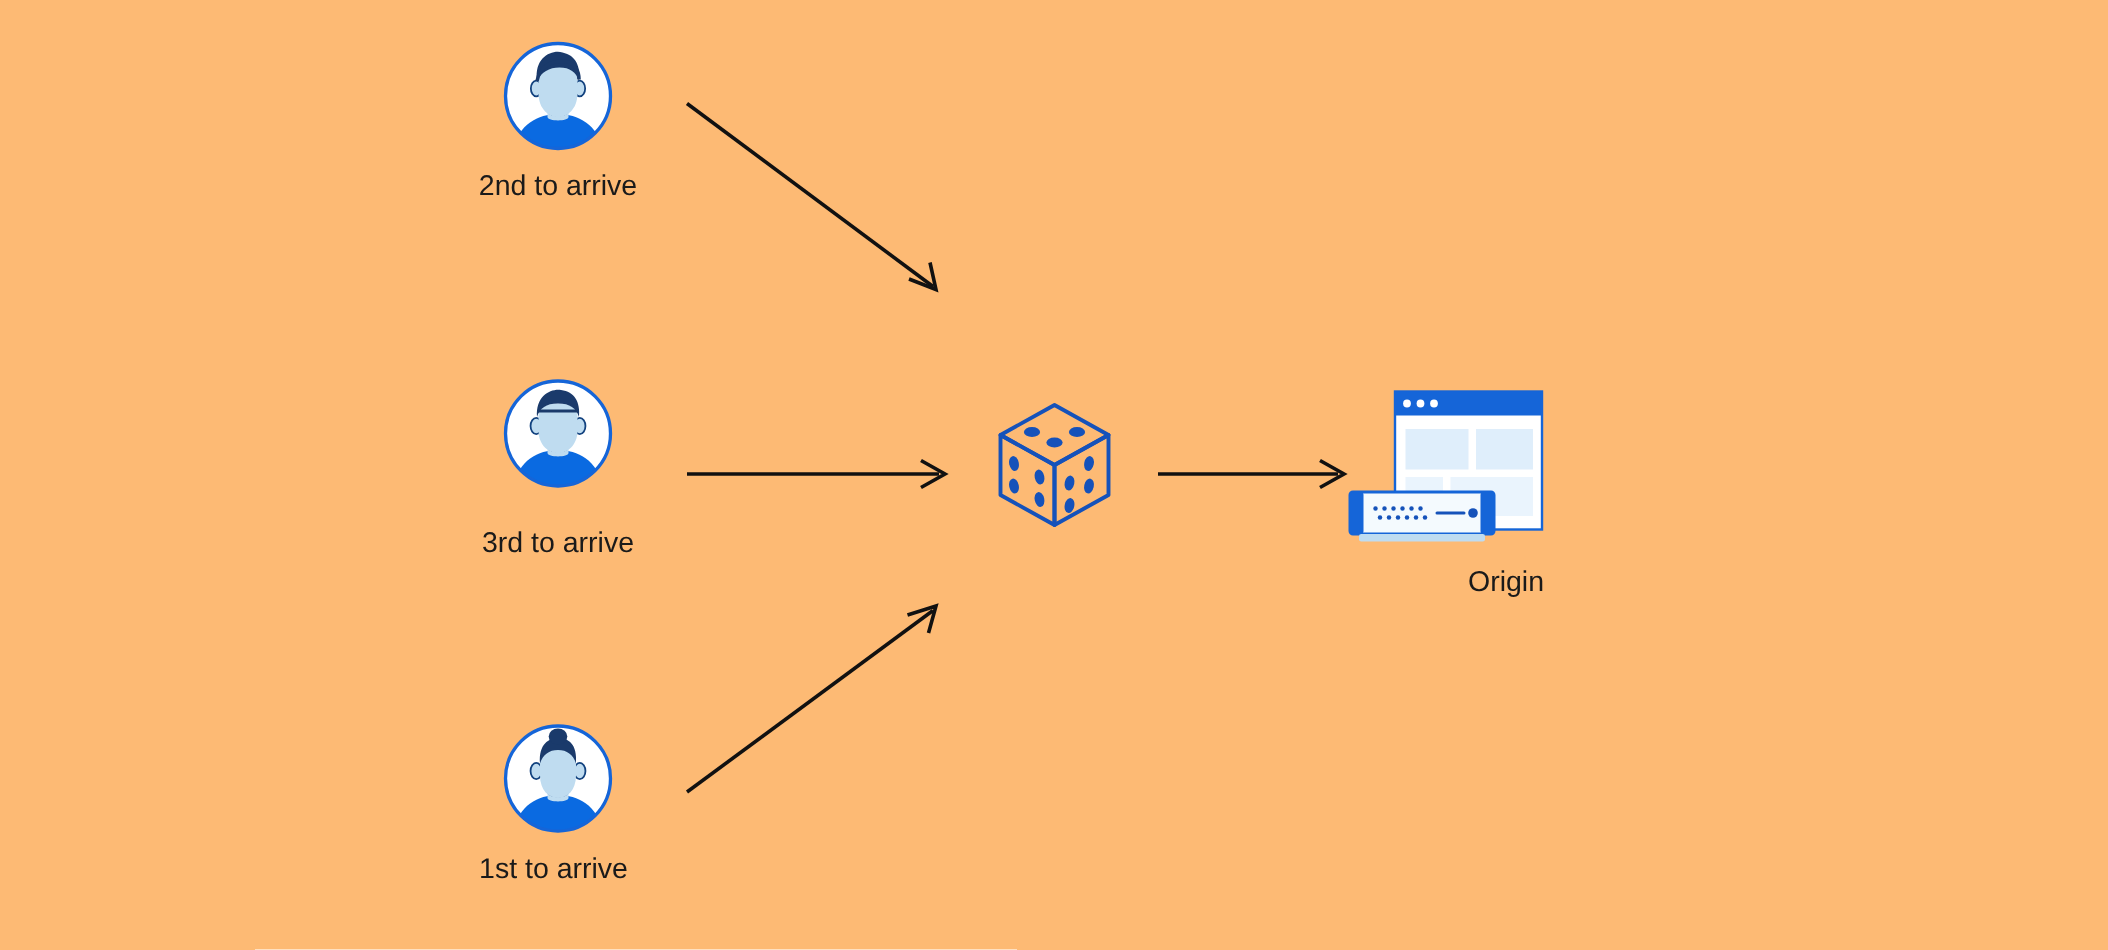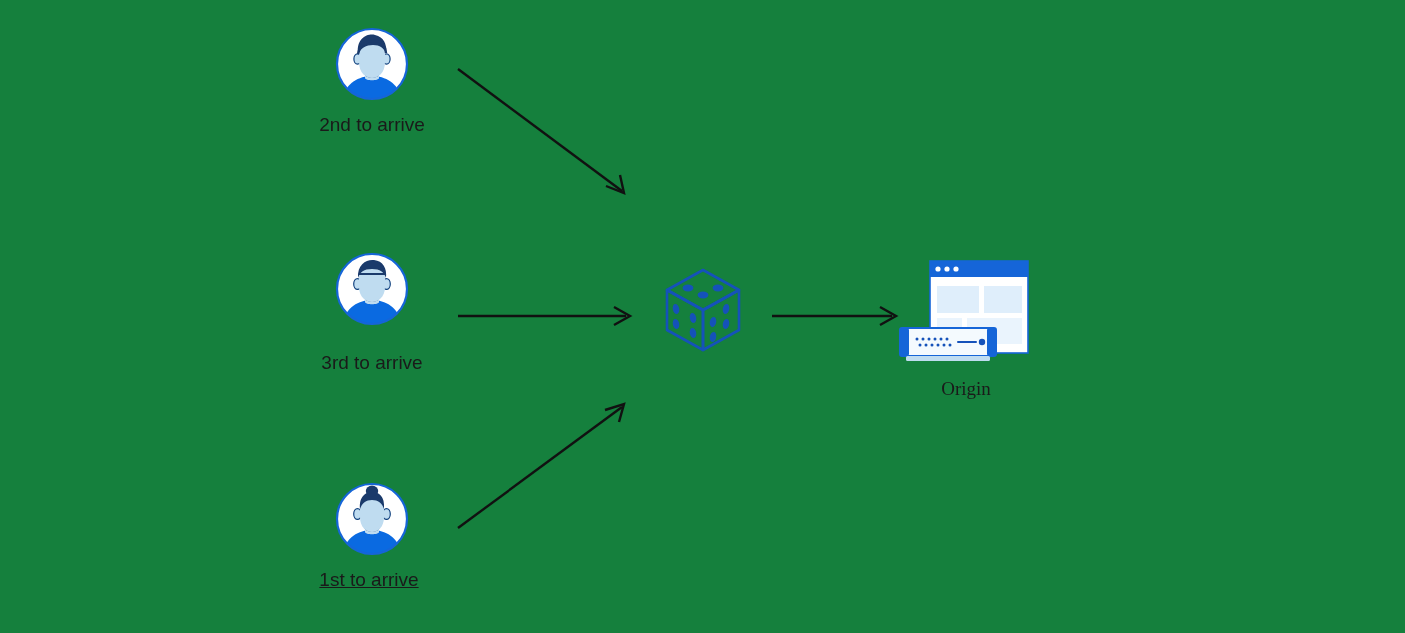--- a/index.html
+++ b/index.html
@@ -7,21 +7,21 @@
     padding: 0;
     background: #ffffff;
   }
   body {
     font-family: "Liberation Sans", sans-serif;
   }
   #canvas {
     position: relative;
     width: 1405px;
     height: 633px;
-    background: #15803d;
+    background: #fdba74;
     overflow: hidden;
   }
   .node {
     position: absolute;
   }
   .avatar-wrap {
     width: 76px;
     height: 76px;
   }
   .node-label {
@@ -138,21 +138,21 @@
         <ellipse cx="23.5" cy="33" rx="3.8" ry="5.4" fill="#bfdcf0" stroke="#12427f" stroke-width="1.2"></ellipse>
         <ellipse cx="52.5" cy="33" rx="3.8" ry="5.4" fill="#bfdcf0" stroke="#12427f" stroke-width="1.2"></ellipse>
         <path d="M26 26 C26 15 50 15 50 26 L50 36 C50 46 44 51 38 51 C32 51 26 46 26 36 Z" fill="#bfdcf0"></path>
 
         <path d="M26 28 C25 15 32 11 38 11 C45 11 51 15 50 28 C48 22 44 19 38 19 C32 19 28 22 26 28 Z" fill="#1a3a6b"></path>
         <ellipse cx="38" cy="10" rx="6.2" ry="5.4" fill="#1a3a6b"></ellipse>
       </g>
       <circle cx="38" cy="38" r="35" fill="none" stroke="#1565d8" stroke-width="2.2"></circle>
     </svg>
   </div>
-  <div class="node-label" style="left:289px; top:569px; width:160px;text-decoration:underline;">1st to arrive</div>
+  <div class="node-label" style="left:289px; top:569px; width:160px;">1st to arrive</div>
 
   <div class="node" style="left:661px; top:266px;">
     <svg width="84" height="88" viewBox="0 0 84 88">
       <g fill="none" stroke="#1552ba" stroke-width="2.6" stroke-linejoin="round">
 
         <path d="M42 4 L78 24 L42 44 L6 24 Z"></path>
 
         <path d="M6 24 L42 44 L42 84 L6 64 Z"></path>
 
         <path d="M78 24 L78 64 L42 84 L42 44 Z"></path>
@@ -210,15 +210,15 @@
           <circle cx="36" cy="89" r="1.5"></circle>
             <circle cx="42" cy="89" r="1.5"></circle>
           <circle cx="48" cy="89" r="1.5"></circle>
             <circle cx="54" cy="89" r="1.5"></circle>
         </g>
         <line x1="62" y1="86" x2="80" y2="86" stroke="#1552ba" stroke-width="2" stroke-linecap="round"></line>
         <circle cx="86" cy="86" r="3.2" fill="#1552ba"></circle>
       </g>
     </svg>
   </div>
-  <div class="node-label" style="left:886px; top:378px; width:160px;font-family:Liberation Serif, serif;">Origin</div>
+  <div class="node-label" style="left:924px; top:378px; width:160px;">Origin</div>
 
 </div>
 
 </body></html>

